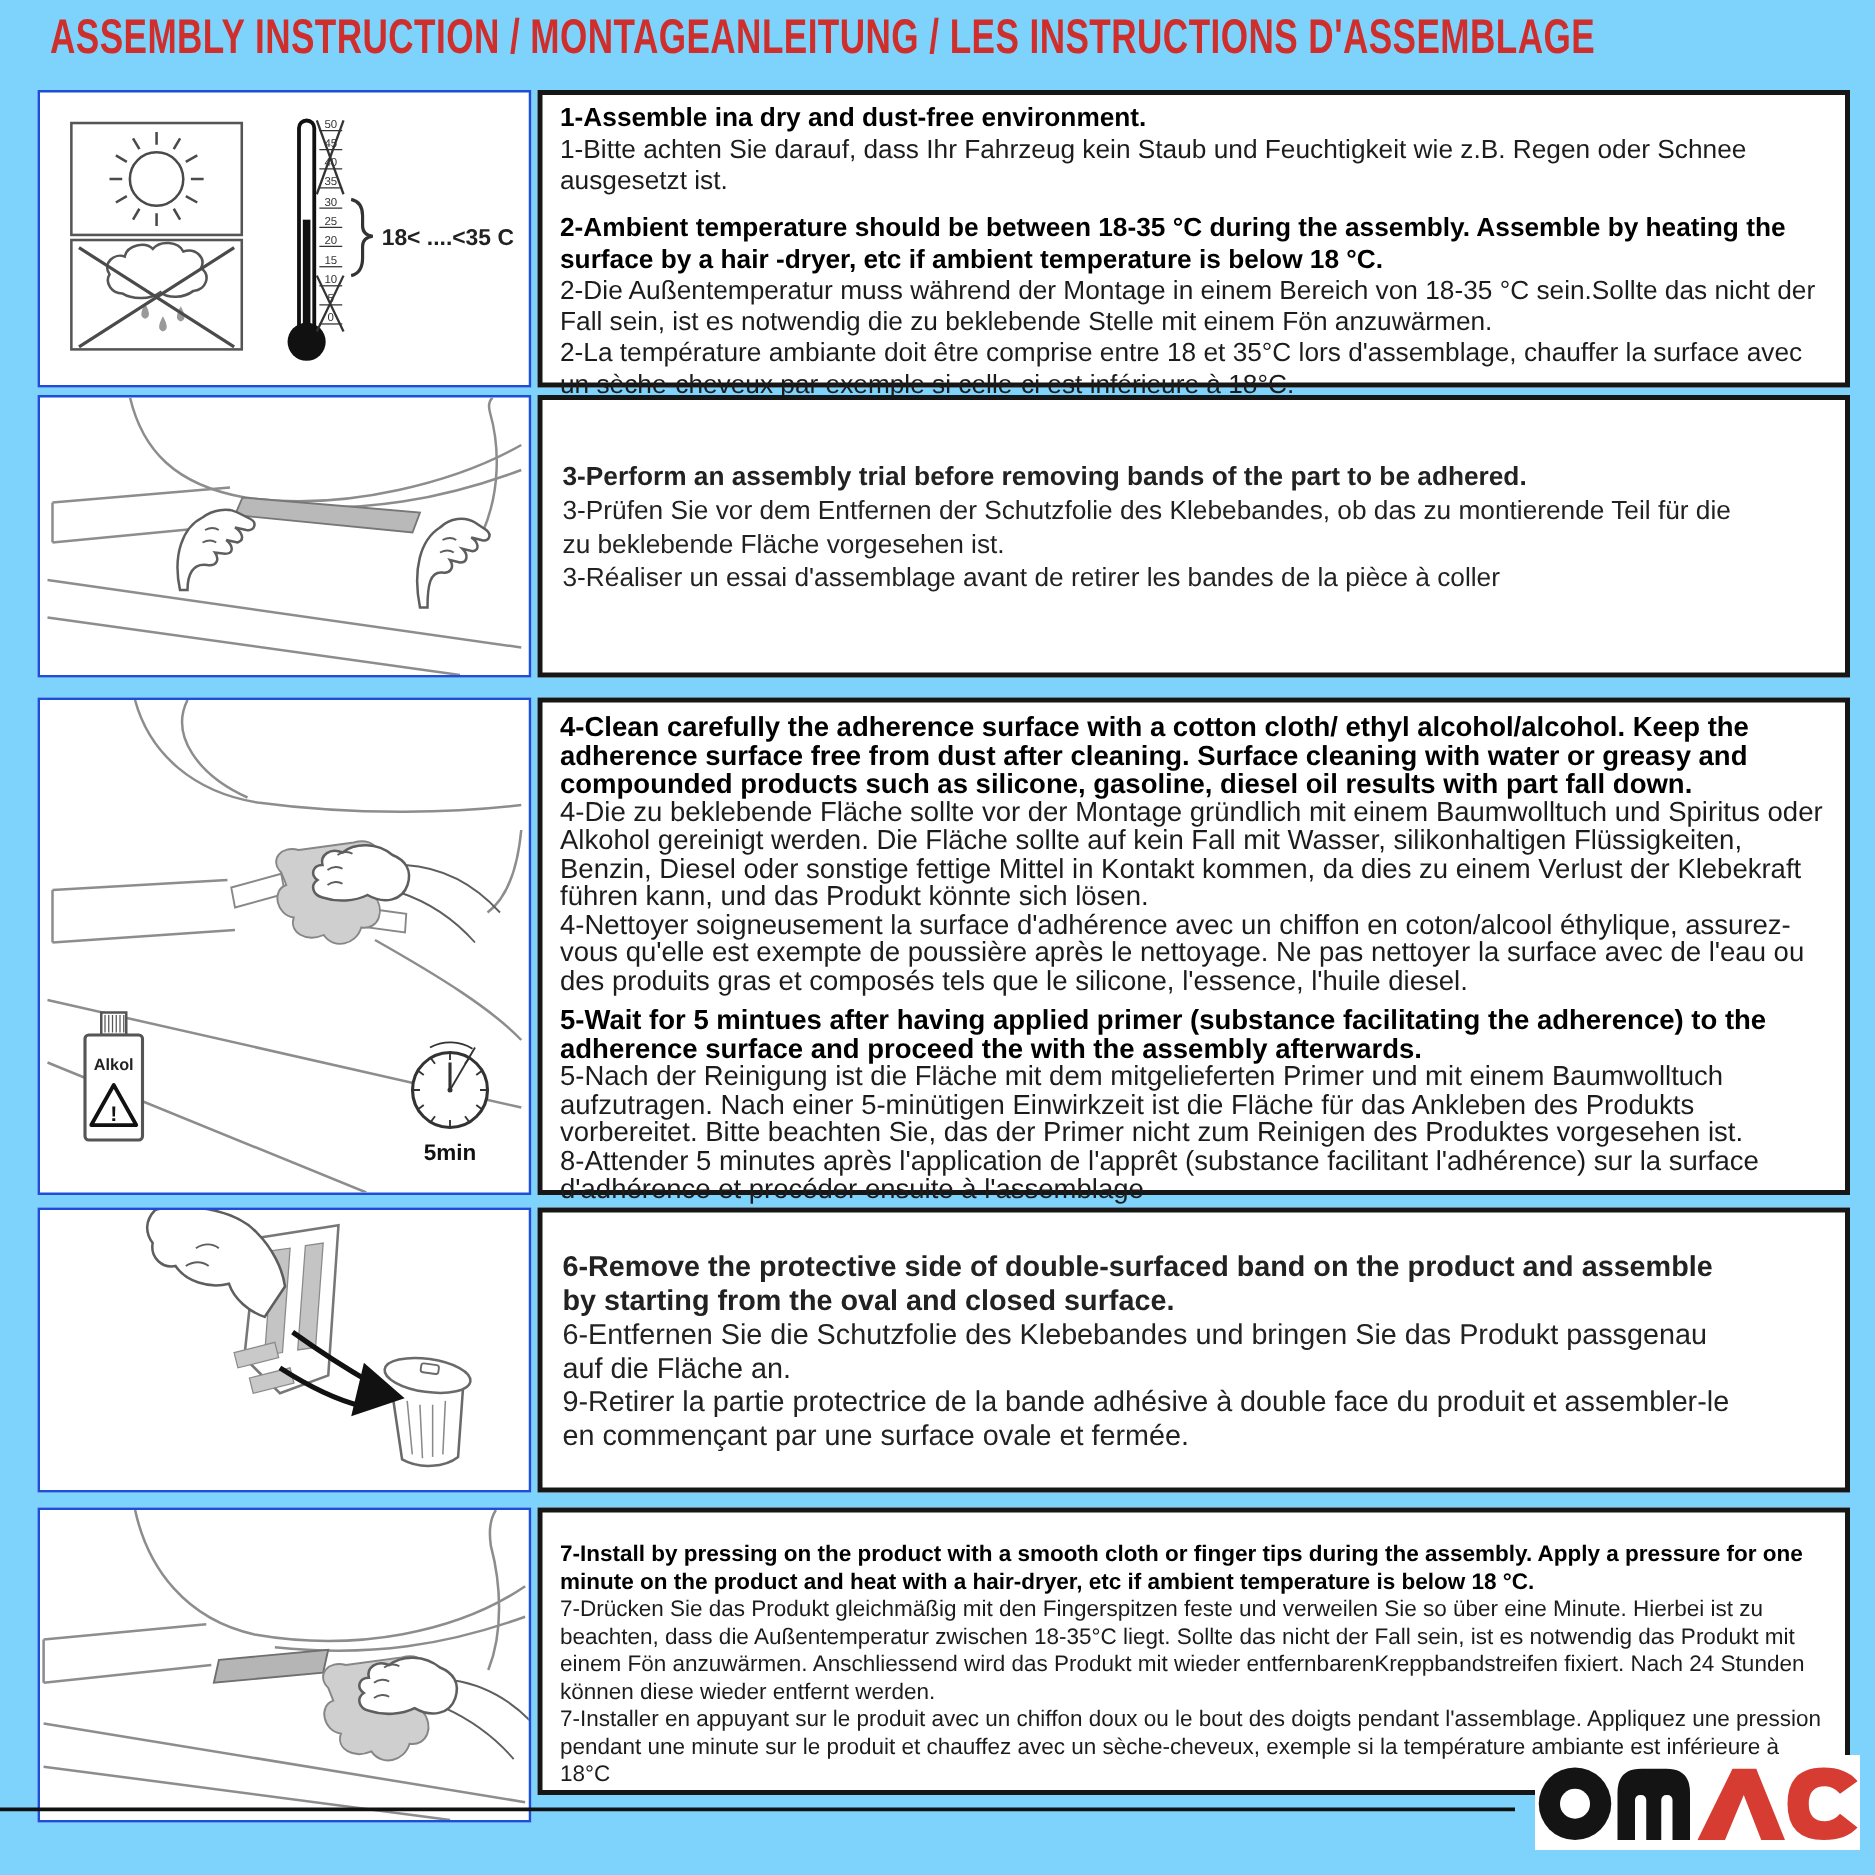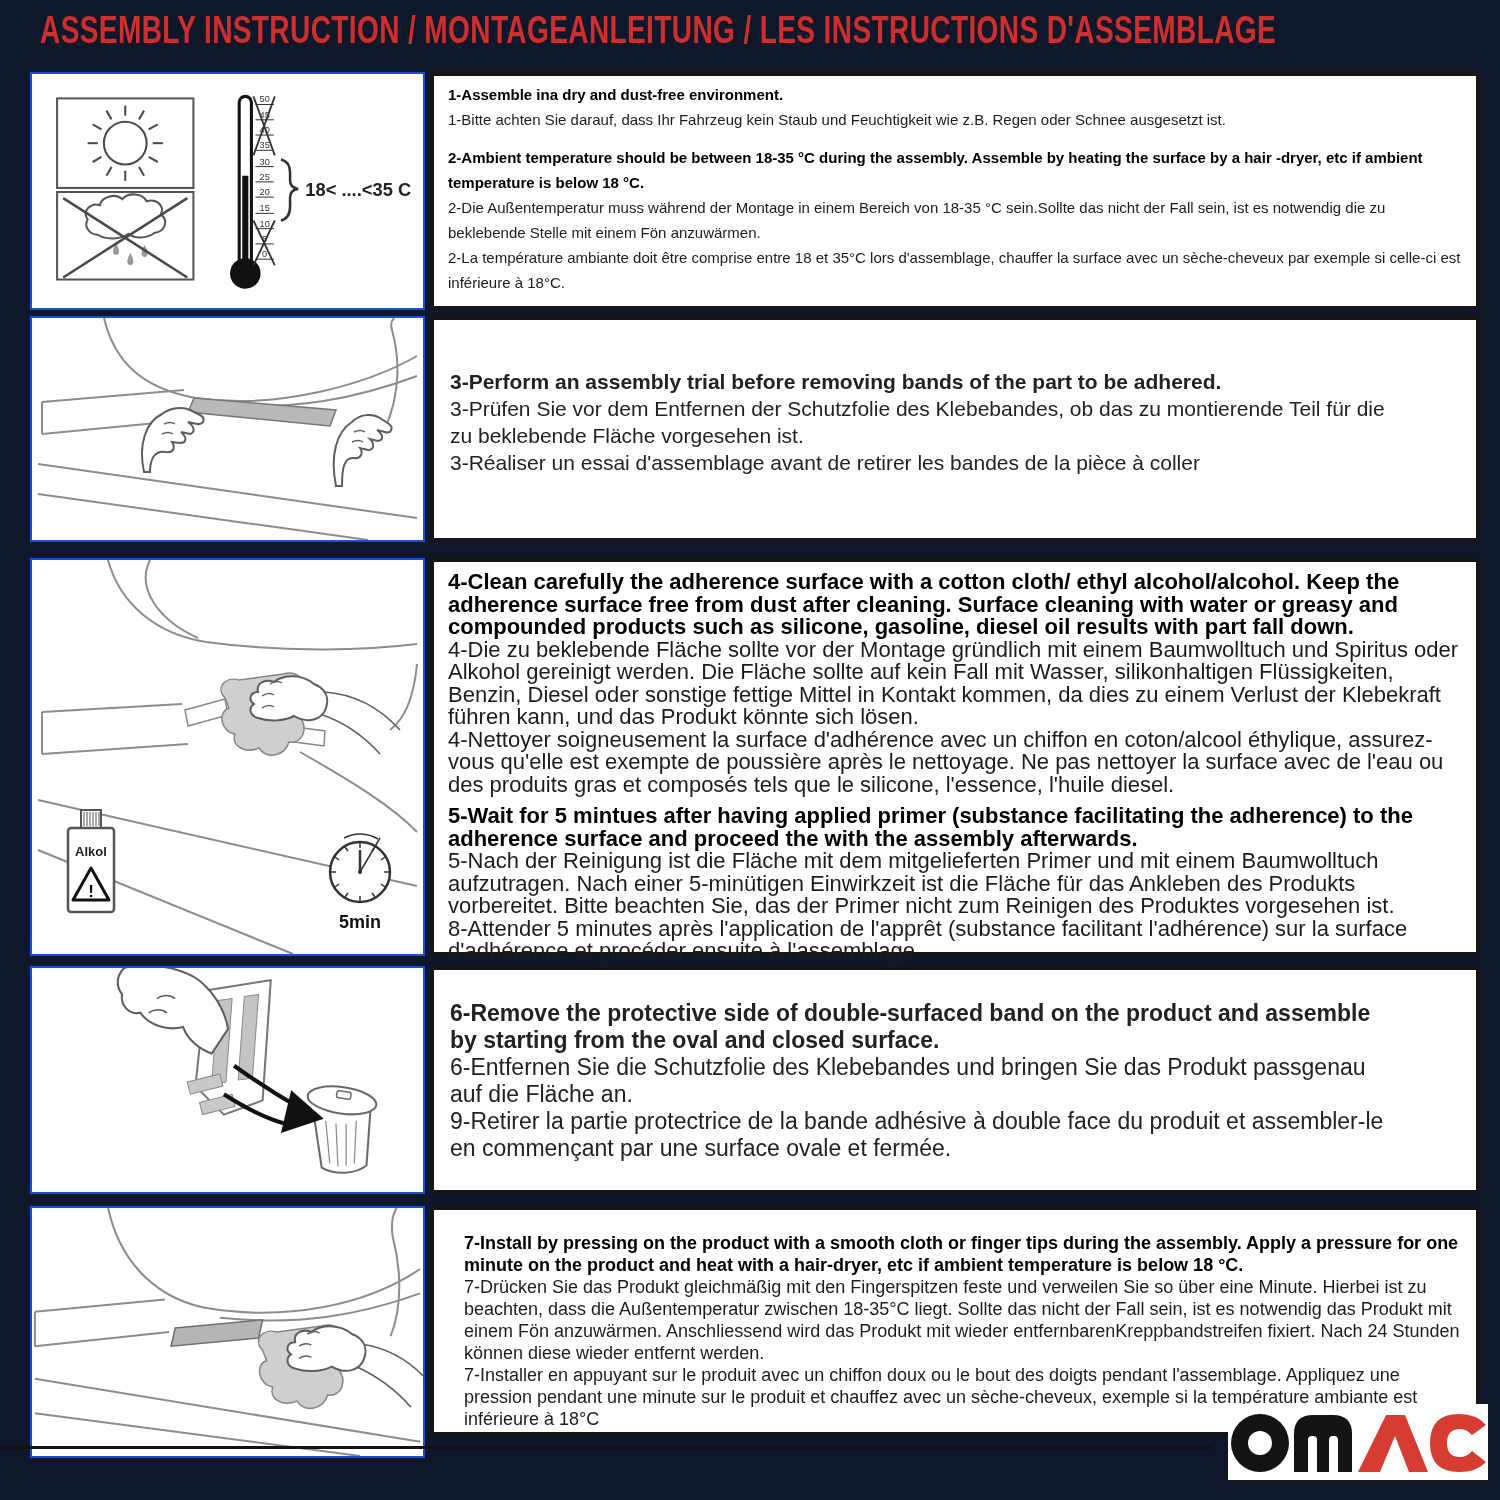--- a/index.html
+++ b/index.html
@@ -1,32 +1,32 @@
 <!DOCTYPE html>
 <html><head>
 <meta charset="utf-8">
 <style>
   html,body{margin:0;padding:0;background:#fff;}
-  .page{position:relative;width:1500px;height:1500px;background:#0f172a;overflow:hidden;
+  .page{position:relative;width:1500px;height:1500px;background:#7dd3fc;overflow:hidden;
         font-family:"Liberation Sans",sans-serif;color:#1c1c1c;}
   .title{position:absolute;left:40px;top:8px;margin:0;font-size:39px;font-weight:700;
          color:#cf2f2c;white-space:nowrap;transform:scaleX(0.72);transform-origin:left top;
          letter-spacing:0.5px;}
   .box-l{position:absolute;left:30px;width:395px;border:2px solid #1d4ed8;background:#fff;box-sizing:border-box;}
   .box-r{position:absolute;left:430px;width:1050px;border:4px solid #161616;background:#fff;box-sizing:border-box;}
   .box-l svg{display:block;width:100%;height:100%;}
   .l1{top:72px;height:238px}  .t1{top:72px;height:238px;padding:6px 12px 0 14px}
   .l2{top:316px;height:226px} .t2{top:316px;height:226px;padding:48px 12px 0 16px}
   .l3{top:558px;height:398px} .t3{top:558px;height:398px;padding:9px 10px 0 14px}
   .l4{top:966px;height:228px} .t4{top:966px;height:228px;padding:30px 12px 18px 16px}
   .l5{top:1206px;height:252px}.t5{top:1206px;height:230px;padding:22px 12px 0 14px}
   .box-r p{margin:0;}
-  .t1 p{font-size:15px;line-height:25px;}
+  .t1 p{font-size:21px;line-height:25px;}
   .t3 p{font-size:22px;line-height:22.5px;}
-  .t5 p{font-size:18px;line-height:22px;margin-left:16px;}
+  .t5 p{font-size:18px;line-height:22px;}
   .t2 p{font-size:21px;line-height:27px;max-width:940px;color:#222;}
   .t4 p{font-size:23px;line-height:27px;max-width:950px;color:#222;}
   .b{font-weight:700;color:#000;}
   .gap{margin-top:13px !important;}
   .t3 .gap{margin-top:9px !important;}
   .footer-rule{position:absolute;left:0;top:1446px;width:1212px;height:3px;background:#111;}
   .logo{position:absolute;left:1228px;top:1404px;width:260px;height:76px;background:#fff;}
   .logo svg{display:block;width:100%;height:100%;}
   .illus-line{stroke:#8d8d8d;stroke-width:2;fill:none;}
   .hand{fill:#fff;stroke:#5e5e5e;stroke-width:2;}

